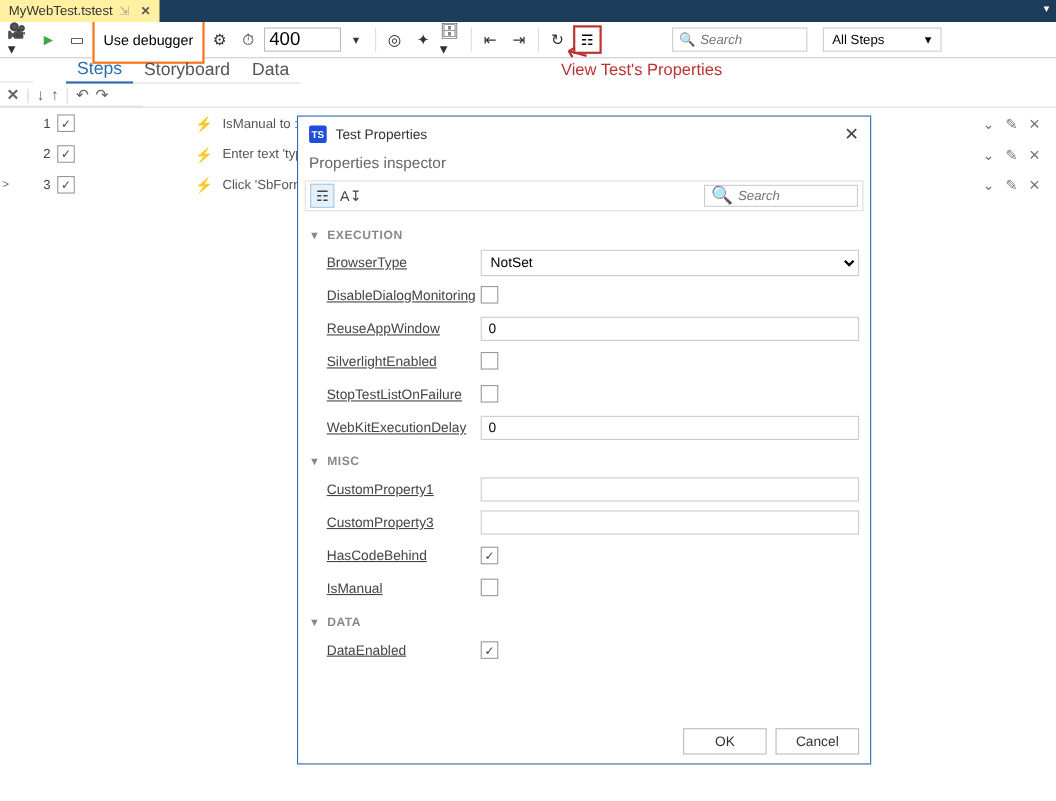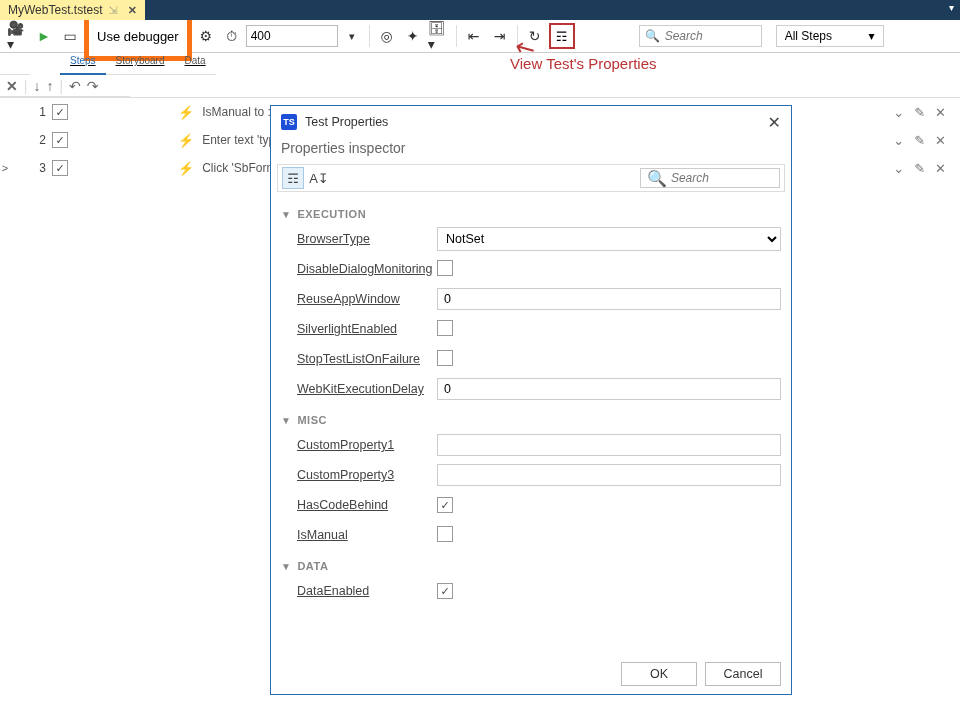--- a/index.html
+++ b/index.html
@@ -9,29 +9,29 @@
 .title-strip { height: 20px; background: #1d3c5a; display: flex; align-items: flex-end; position: relative; }
 .title-strip .dropdown-arrow { position: absolute; right: 6px; top: 2px; color: #fff; font-size: 10px; }
 .file-tab { background: #fff0a2; height: 20px; display: flex; align-items: center; padding: 0 8px; font-size: 12px; color: #333; position: relative; }
 .file-tab .pin { margin-left: 6px; color: #aa8; font-size: 11px; }
 .file-tab .close { margin-left: 10px; color: #555; font-size: 11px; font-weight: bold; }
 
 
 .toolbar { height: 33px; background: #fff; border-bottom: 1px solid #ccc; display: flex; align-items: center; padding: 0 6px; gap: 2px; }
 .toolbar .ico { width: 24px; height: 24px; display: inline-flex; align-items: center; justify-content: center; color: #333; font-size: 14px; cursor: pointer; border: 1px solid transparent; }
 .toolbar .sep { width: 1px; height: 22px; background: #ddd; margin: 0 3px; }
-.debugger-box { border: 5px solid #f97316; padding: 12px 8px; font-size: 13px; cursor: pointer; display: flex; align-items: flex-end; background: #fff; }
-.ms-box { width: 92px; height: 22px; border: 1px solid #bbb; font-size: 12px; padding: 2px 4px; }
+.debugger-box { border: 2px solid #f97316; padding: 12px 8px; font-size: 13px; cursor: pointer; display: flex; align-items: flex-end; background: #fff; }
+.ms-box { width: 70px; height: 22px; border: 1px solid #bbb; font-size: 17px; padding: 2px 4px; }
 .props-btn { border: 2px solid #b33; width: 26px; height: 26px; display: inline-flex; align-items: center; justify-content: center; }
 .search-box { border: 1px solid #ccc; display: flex; align-items: center; height: 22px; padding: 0 6px; gap: 4px; color: #888; font-size: 12px; }
 .search-box input { border: none; outline: none; font-size: 12px; font-style: italic; width: 90px; color: #888; }
 .all-steps { border: 1px solid #ccc; width: 108px; height: 22px; font-size: 12px; display: flex; align-items: center; padding: 0 8px; justify-content: space-between; }
 
 
-.subtabs { height: 22px; display: flex; padding-left: 30px; font-size: 10px; text-decoration: underline; }
+.subtabs { height: 22px; display: flex; align-items: center; padding-left: 30px; font-size: 16px; }
 .subtabs .st { padding: 2px 10px; cursor: pointer; color: #555; border-bottom: 1px solid #ddd; }
 .subtabs .st.active { color: #2a6cb0; border-bottom: 2px solid #2a6cb0; }
 .left-tool { height: 22px; display: flex; align-items: center; gap: 6px; padding-left: 6px; color: #666; font-size: 14px; border-bottom: 1px solid #ddd; }
 .step-row { display: flex; align-items: center; height: 28px; }
 .step-row .expander { width: 10px; text-align: center; font-size: 11px; color: #666; }
 .step-row .num { width: 30px; text-align: right; font-size: 12px; color: #444; padding-right: 6px; }
 .step-row .chk { width: 16px; height: 16px; border: 1px solid #999; display: flex; align-items: center; justify-content: center; font-size: 11px; color: #444; }
 .step-body { flex: 1; display: flex; align-items: center; gap: 8px; font-size: 12px; color: #555; padding-left: 110px; }
 .step-body .bolt { color: #555; font-size: 13px; }
 .row-actions { margin-left: auto; margin-right: 14px; display: flex; gap: 10px; color: #777; font-size: 13px; }

